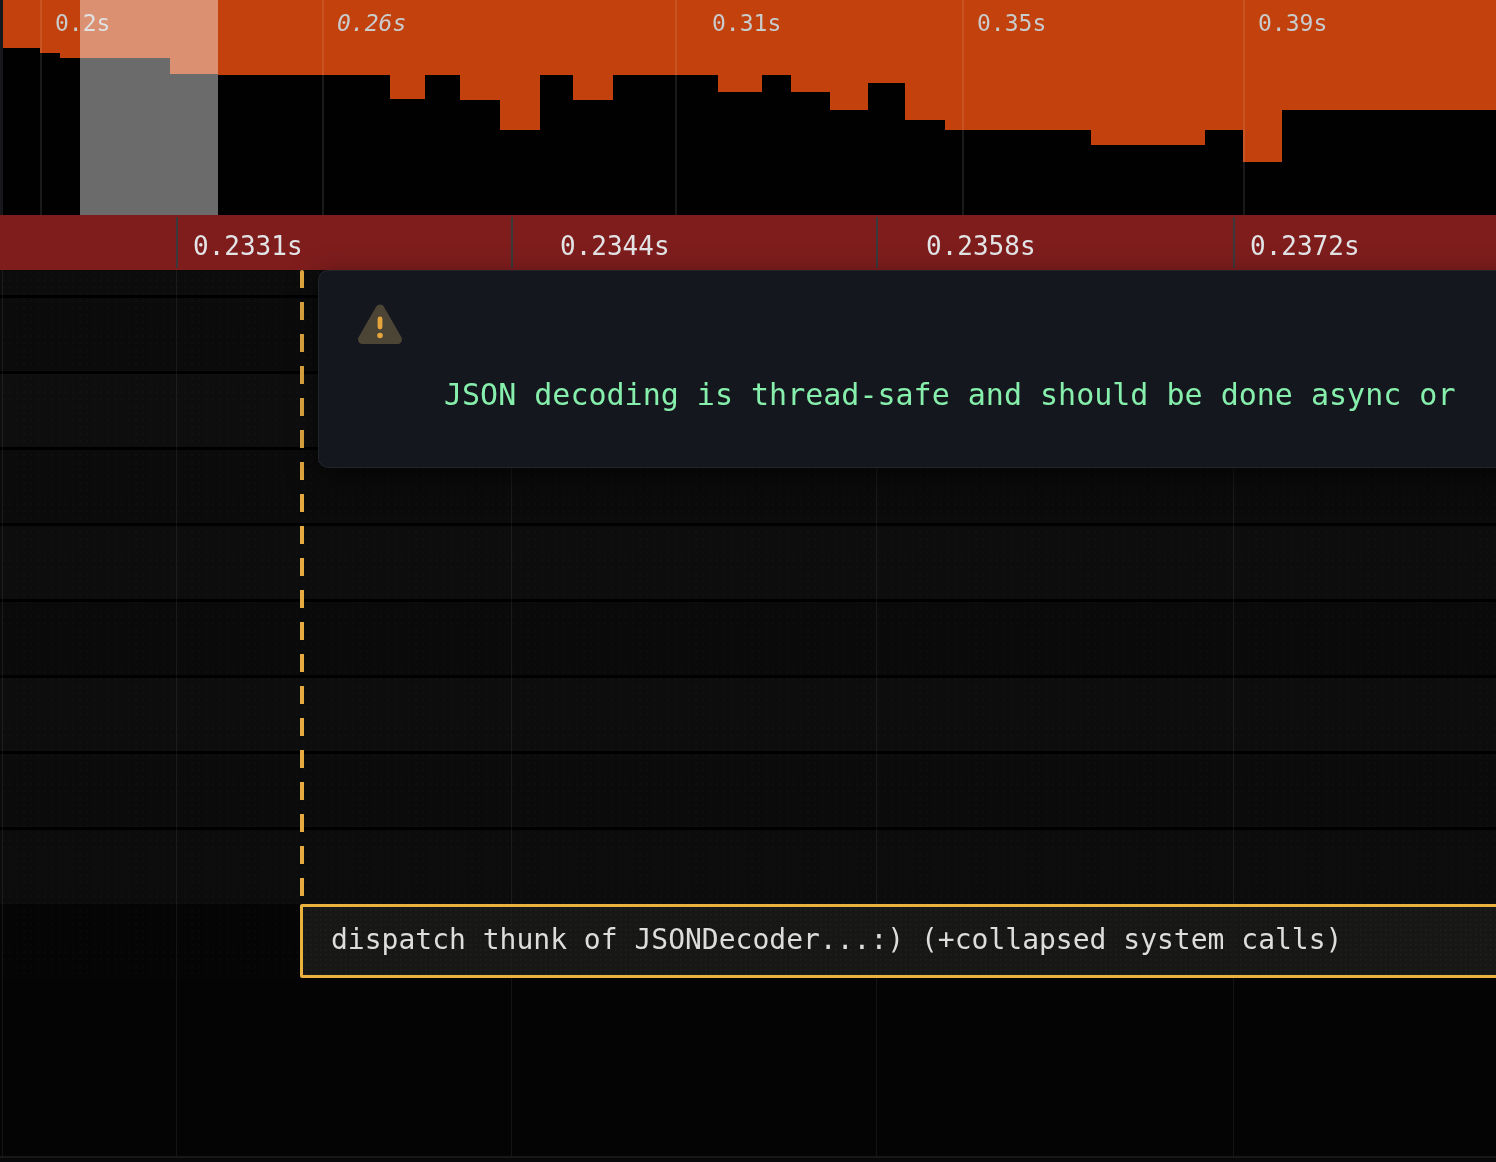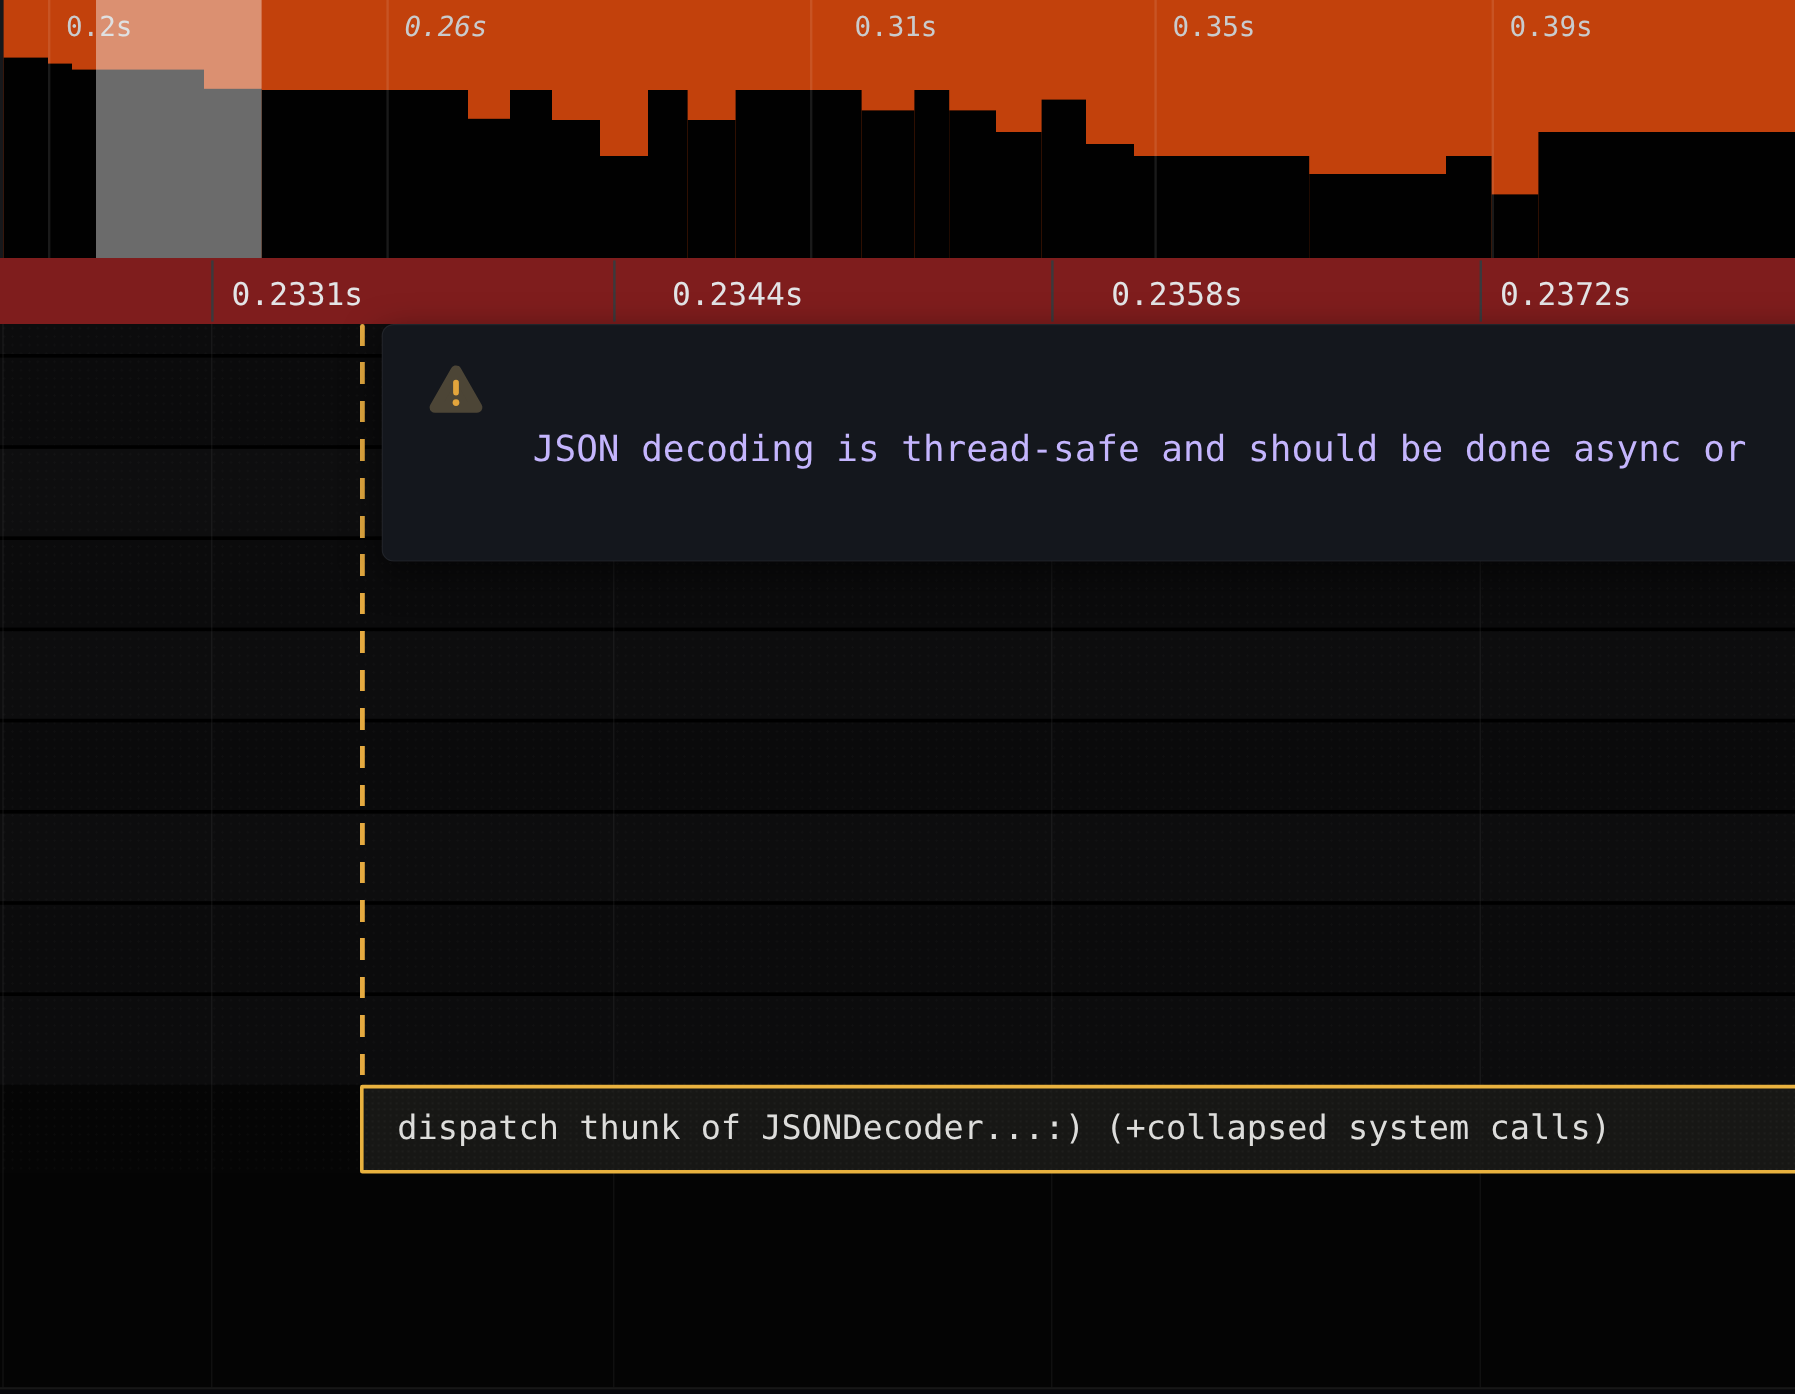--- a/index.html
+++ b/index.html
@@ -50,22 +50,22 @@
   }
   
   #tooltip{
     position:absolute;left:318px;top:270px;width:1210px;height:198px;z-index:6;
     background:#14171d;border:1px solid rgba(255,255,255,0.06);border-radius:10px;
     box-shadow:0 10px 30px rgba(0,0,0,0.55);
   }
   #tooltip .icon{position:absolute;left:37px;top:31px;width:48px;height:46px;}
   #tooltip .title{position:absolute;left:125px;top:28px;font-size:30px;line-height:38px;
     font-weight:700;color:#f0f1f3;white-space:pre;}
-  #tooltip .body{position:absolute;left:125px;top:82px;font-size:30px;line-height:43px;
-    color:#c4b5fd;white-space:pre;}
+  #tooltip .body{position:absolute;left:125px;top:102px;font-size:30px;line-height:43px;
+    color:#86efac;white-space:pre;}
 </style>
 </head>
 <body>
 
 <div id="stage">
 
   <div id="grid">
     <div id="bands">
         <div class="band" style="top: 270px; height: 26px; background: rgb(12, 12, 13);"></div>
         <div class="band" style="top: 296px; height: 76px; background: rgb(11, 11, 12);"></div>

